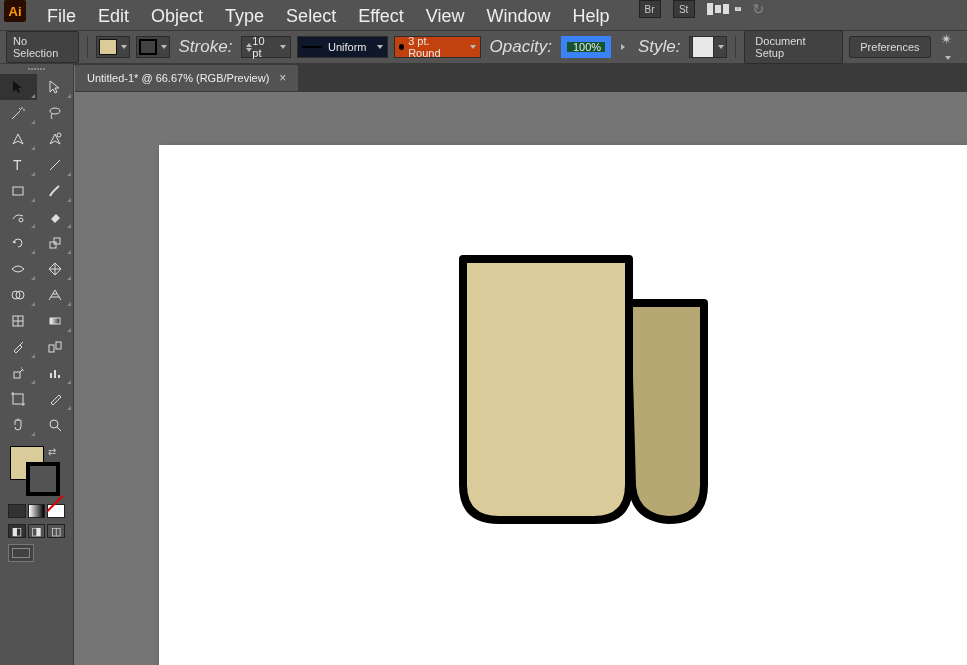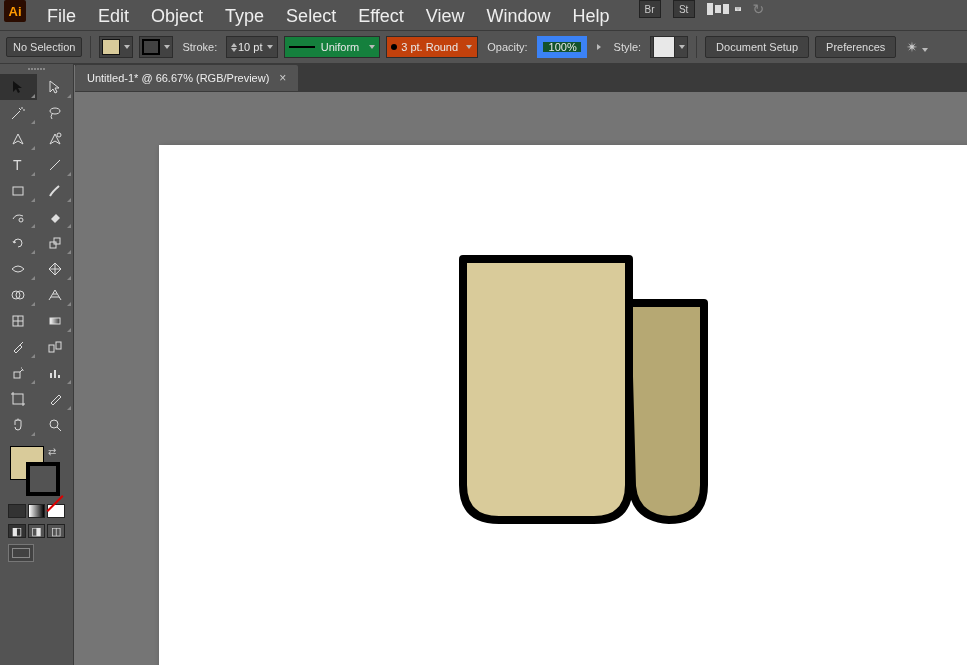--- a/index.html
+++ b/index.html
@@ -20,26 +20,26 @@
   .gpu-icon { color:#aaa; font-size:14px; opacity:0.6;}
 
   
   .controlbar { height: 34px; background: #535353; border-top:1px solid #3a3a3a; border-bottom:1px solid #3a3a3a; display: flex; align-items: center; padding: 8px 6px; gap: 6px; }
   .nosel { background:#424242; border:1px solid #2c2c2c; padding: 3px 6px; font-size:11px; color:#ddd; border-radius:2px;}
   .divider { width:1px; height:22px; background:#3a3a3a; margin: 0 2px;}
   .swatch-btn { display:flex; align-items:center; border:1px solid #2c2c2c; background:#424242; height:22px; padding:0 2px;}
   .swatch { width:18px; height:16px; display:inline-block;}
   .fill-swatch { background:#d9cb9a; border:1px solid #111;}
   .stroke-swatch { width:18px; height:16px; background:#424242; border:2px solid #000; box-sizing:border-box; position:relative;}
-  .label { color:#ddd; font-size:11px; padding: 0 3px;}
+  .label { color:#ddd; font-size:17px; padding: 0 3px; font-style: italic;}
   .stroke-w { width:52px; height:22px; border:1px solid #2c2c2c; background:#424242; display:flex; align-items:center; justify-content:space-between; padding:0 4px;}
   .updn { display:flex; flex-direction:column; gap:1px;}
   .tri-up{width:0;height:0;border-left:3px solid transparent;border-right:3px solid transparent;border-bottom:4px solid #bbb;}
   .tri-dn{width:0;height:0;border-left:3px solid transparent;border-right:3px solid transparent;border-top:4px solid #bbb;}
-  .stroke-line-btn { width:96px; height:22px; border:1px solid #2c2c2c; background:#15803d; display:flex; align-items:center; padding:0 4px; gap:6px;}
+  .stroke-line-btn { width:96px; height:22px; border:1px solid #2c2c2c; background:#0f172a; display:flex; align-items:center; padding:0 4px; gap:6px;}
   .stroke-line { flex:1; height:2px; background:#000;}
   .profile-btn{ width:92px; height:22px; border:1px solid #2c2c2c; background:#c2410c; display:flex; align-items:center; padding:0 4px; gap:4px;}
   .opacity-box{ width:50px; height:22px; border:6px solid #3b82f6; background:#14532d; display:flex; align-items:center; padding:0 6px;}
   .style-box{ width:22px; height:22px; border:1px solid #2c2c2c; background:#e8e8e8;}
   .pill-btn { border:1px solid #2c2c2c; background:#424242; padding:4px 10px; font-size:11px; color:#ddd; border-radius:2px;}
   .chev-right{width:0;height:0;border-top:3px solid transparent;border-bottom:3px solid transparent;border-left:4px solid #bbb; display:inline-block;}
   .star-icon{ color:#ccc; font-size:14px; margin-left:4px;}
   .doc-tab { height:26px; background:#535353; padding:0 12px; display:flex; align-items:center; gap:10px; font-size:11px; color:#eee; border-top-left-radius:2px; border-top-right-radius:2px;}
   .tab-close { font-size:12px; color:#ccc; cursor:default;}
   .collapse-arrows{ position:absolute; top:60px; left:6px; color:#aaa; font-size:9px; letter-spacing:-2px;}

